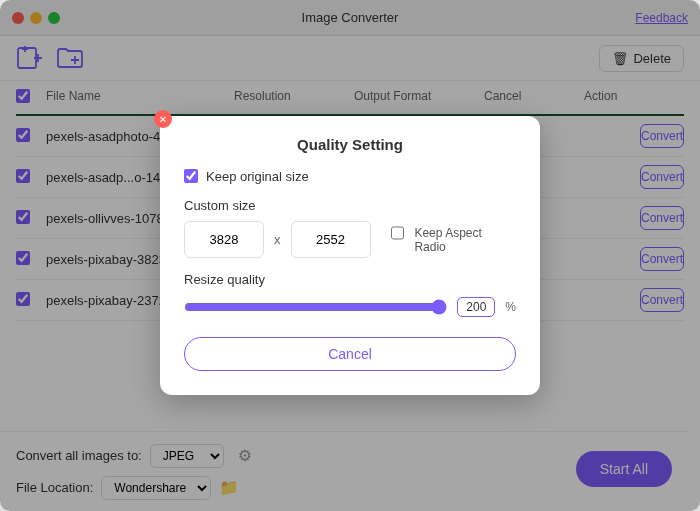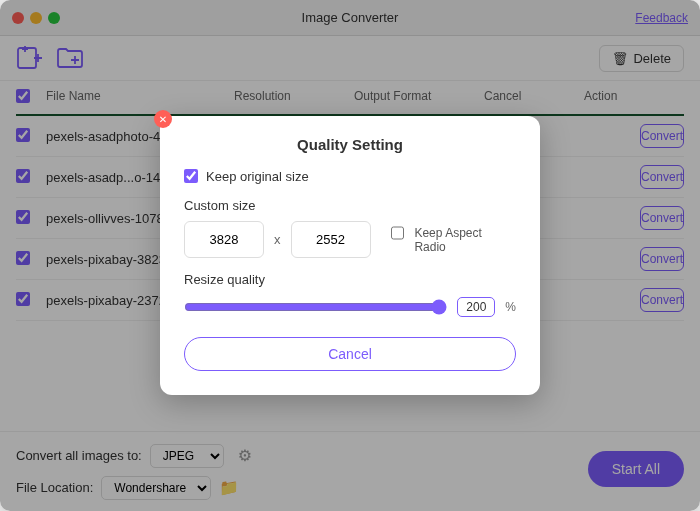--- a/index.html
+++ b/index.html
@@ -153,21 +153,21 @@
     .action-cell {
       display: flex;
       justify-content: flex-end;
     }
 
     
     .bottom-bar {
       position: absolute;
       bottom: 0;
       left: 0;
-      right: 0;
+      right: 12px;
       height: 80px;
       border-top: 1px solid #eee;
       padding: 8px 16px;
       background: white;
       display: flex;
       flex-direction: column;
       justify-content: center;
       gap: 8px;
     }
     .bottom-row {

